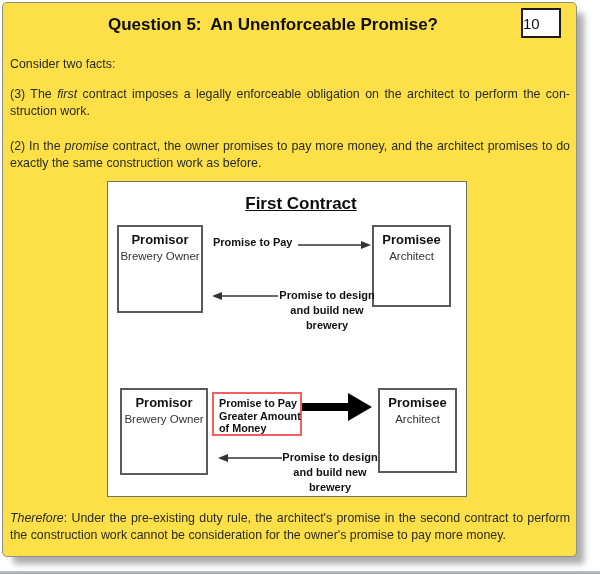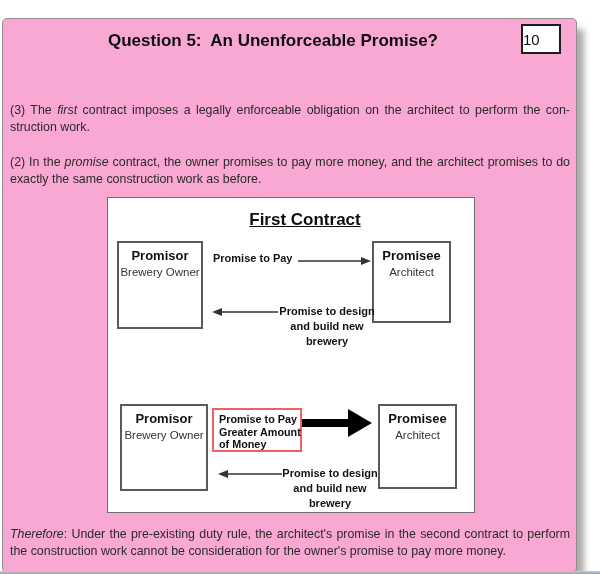--- a/index.html
+++ b/index.html
@@ -3,22 +3,22 @@
 <meta charset="utf-8">
 <style>
   html,body{margin:0;padding:0;}
   body{
     width:600px;height:574px;position:relative;overflow:hidden;
     background:#ffffff;
     font-family:"Liberation Sans", sans-serif;
     color:#1f1f1f;
   }
   .page{
-    position:absolute;left:2px;top:18px;width:573px;height:553px;
-    background:#f9a8d4;border:1px solid #8f8f8f;border-radius:5px;
+    position:absolute;left:2px;top:2px;width:573px;height:553px;
+    background:#fde047;border:1px solid #8f8f8f;border-radius:5px;
     box-shadow:9px 9px 6px -2px rgba(120,120,120,.62);
   }
   .title{
     position:absolute;top:12px;left:0;width:540px;text-align:center;
     font-size:17px;font-weight:bold;color:#0d0d0d;white-space:pre;line-height:20px;
   }
   .numbox{
     position:absolute;top:5px;left:518px;width:36px;height:26px;
     border:2px solid #1c1c1c;background:#fff;
     display:flex;align-items:center;font-size:15px;color:#111;
@@ -28,21 +28,21 @@
     font-size:12.4px;line-height:17px;text-align:justify;color:#2a2a2a;
   }
   .lead{top:53px}
   .fact1{top:83px}
   .fact2{top:135px}
   .conclusion{top:507px}
   .para i{font-style:italic}
 
   .diagram{
     position:absolute;left:104px;top:178px;width:358px;height:314px;
-    border:1px solid #6f6f6f;background:#fff;padding-left:8px;
+    border:1px solid #6f6f6f;background:#fff;
   }
   .dheading{
     position:absolute;left:14px;width:100%;text-align:center;
     font-size:17px;font-weight:bold;text-decoration:underline;color:#0d0d0d;
   }
   .h1{top:12px}
   .h2{top:175px}
   .pbox{
     position:absolute;border:2px solid #5a5a5a;background:#fff;
     text-align:center;padding-top:5px;box-sizing:border-box;
@@ -78,20 +78,21 @@
 <body>
 
 <div class="page">
 
   <div class="title">Question 5:  An Unenforceable Promise?</div>
 
   <div class="numbox">
     <span>10</span>
   </div>
 
+  <p class="para lead">Consider two facts:</p>
 
   <p class="para fact1"><span>(3) The </span><i>first</i><span> contract imposes a legally enforceable obligation on the architect to perform the con­struction work.</span></p>
 
   <p class="para fact2"><span>(2) In the </span><i>promise</i><span> contract, the owner promises to pay more money, and the architect promises to do exactly the same construction work as before.</span></p>
 
   <div class="diagram">
 
     <div class="dheading h1">First Contract</div>
 
     <div class="pbox promisor1">

